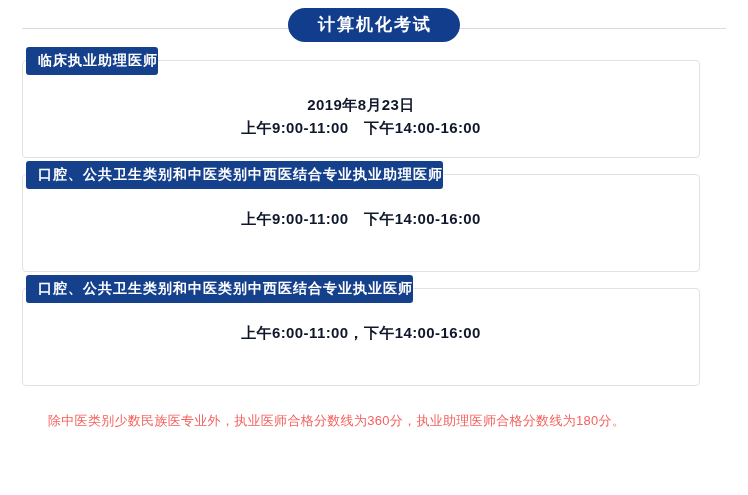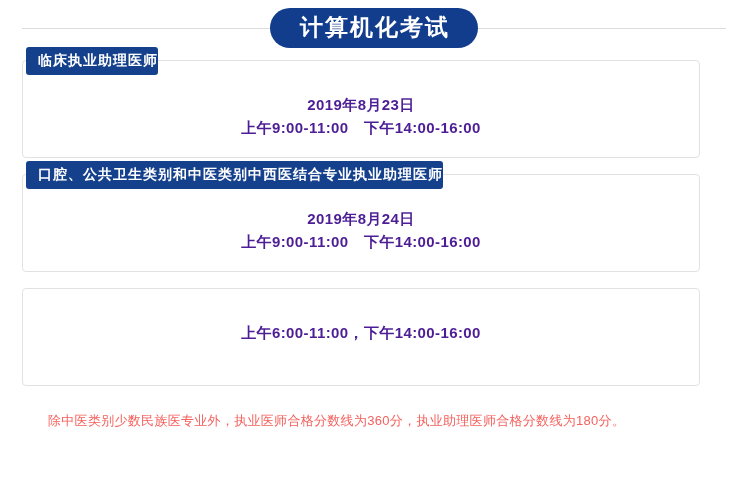--- a/index.html
+++ b/index.html
@@ -28,21 +28,21 @@
     height: 1px;
     background: #dcdcdc;
   }
   .title-pill {
     position: absolute;
     left: 50%;
     transform: translateX(-50%);
     top: 8px;
     background: #123c8c;
     color: #ffffff;
-    font-size: 23px;
+    font-size: 17px;
     font-weight: bold;
     letter-spacing: 2px;
     padding: 8px 28px 9px 30px;
     border-radius: 22px;
     line-height: 1;
     white-space: nowrap;
   }
 
   
   .cards {
@@ -69,21 +69,21 @@
     padding: 6px 0 7px 12px;
     border-radius: 3px;
     line-height: 1.1;
     white-space: nowrap;
   }
   .card-body {
     padding: 32px 0 14px 0;
     text-align: center;
   }
   .card-line {
-    color: #4c1d95;
+    color: #0f172a;
     font-weight: bold;
     font-size: 15px;
     line-height: 1.55;
     letter-spacing: 0.4px;
     white-space: pre;
   }
   .card-line.date {
     font-size: 15px;
   }
 
@@ -117,26 +117,26 @@
     <div class="card-badge">临床执业助理医师</div>
     <div class="card-body">
       <div class="card-line date">2019年8月23日</div>
       <div class="card-line">上午9:00-11:00　下午14:00-16:00</div>
     </div>
   </div>
 
   <div class="card" id="card-2">
     <div class="card-badge">口腔、公共卫生类别和中医类别中西医结合专业执业助理医师</div>
     <div class="card-body">
-      <div class="card-line date">2019年8月24日</div>
       <div class="card-line">上午9:00-11:00　下午14:00-16:00</div>
     </div>
   </div>
 
   <div class="card" id="card-3">
+    <div class="card-badge">口腔、公共卫生类别和中医类别中西医结合专业执业医师</div>
     <div class="card-body">
       <div class="card-line">上午6:00-11:00，下午14:00-16:00</div>
     </div>
   </div>
 
 </div>
 
 <div class="footer-note">除中医类别少数民族医专业外，执业医师合格分数线为360分，执业助理医师合格分数线为180分。</div>
 
 </body></html>

